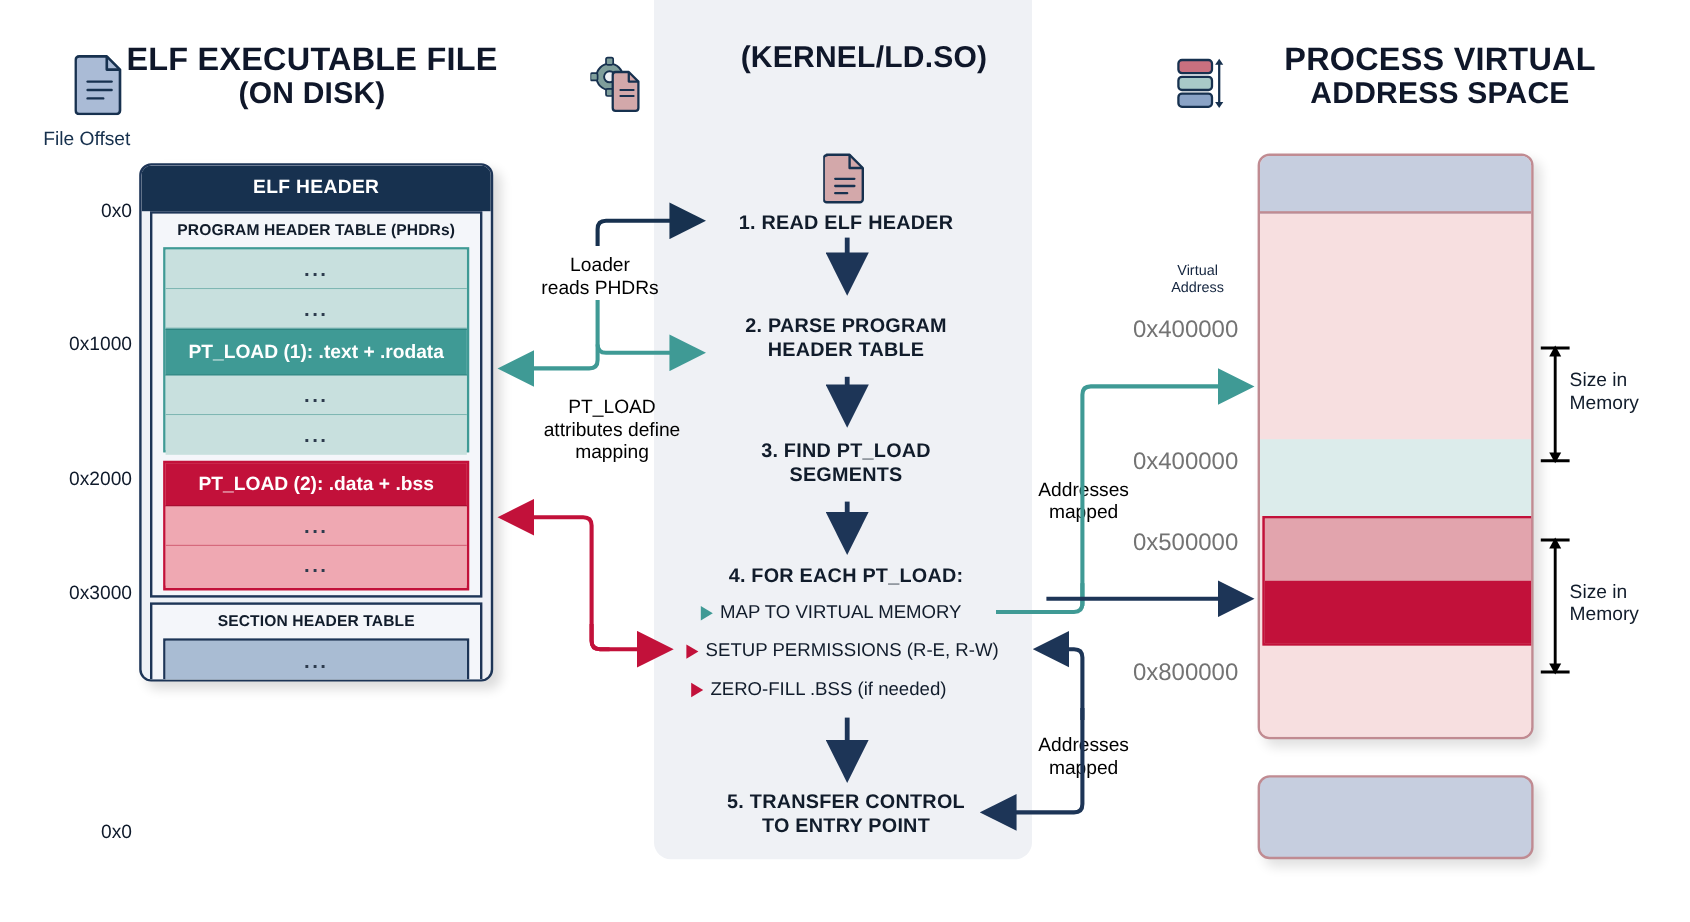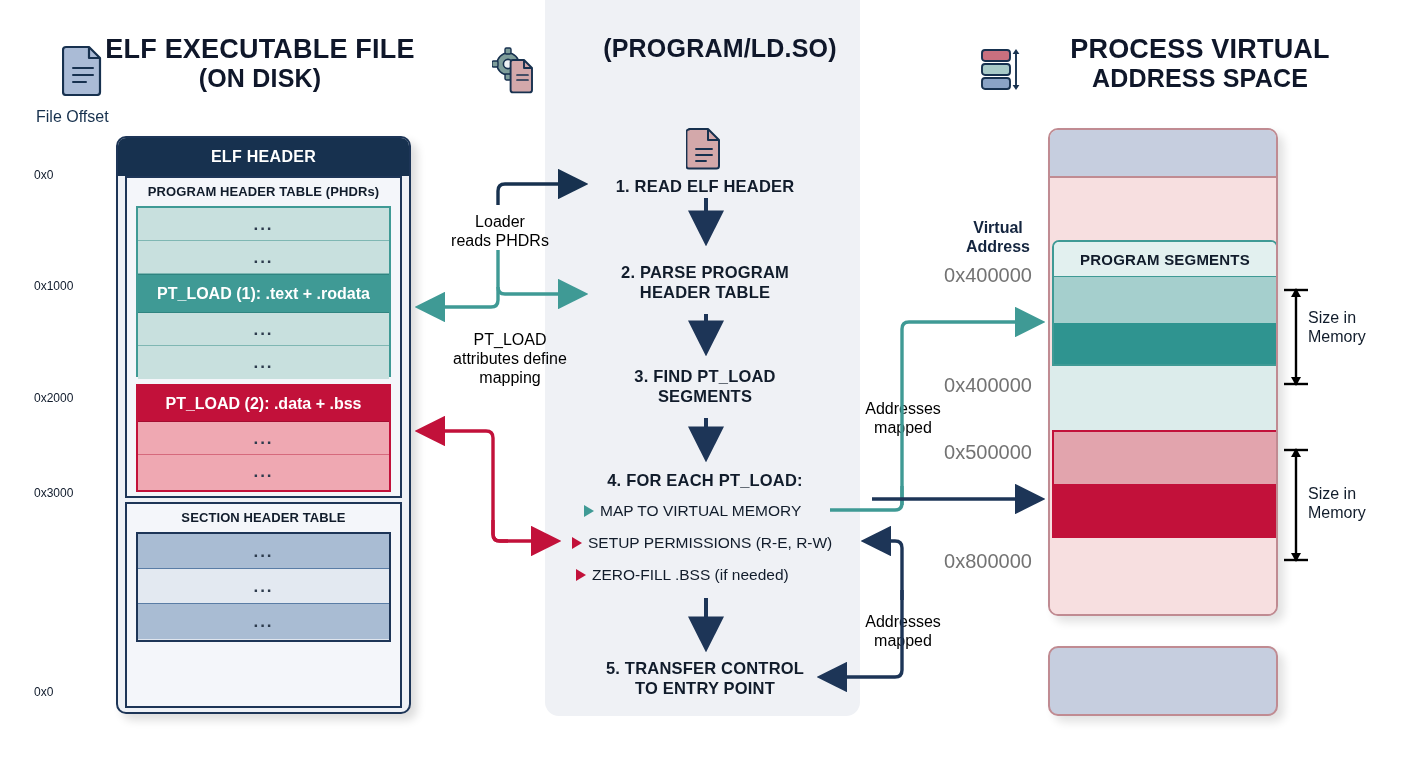--- a/index.html
+++ b/index.html
@@ -25,21 +25,21 @@
   #title-elf{left:60px;top:34px;width:400px;font-size:27px;}
   #title-loader{left:540px;top:34px;width:360px;font-size:27px;}
   #title-vas{left:1020px;top:34px;width:360px;font-size:27px;}
   .col-title .sub{font-size:25px;display:block;}
 
   
   #file-offset-label{left:36px;top:108px;font-size:16px;color:#16304d;}
 
   
   #elf-box{
-    left:116px;top:136px;width:295px;height:578px;
+    left:116px;top:136px;width:295px;height:432px;
     background:#eef1f6;border:2px solid #1d3557;border-radius:10px;
     box-shadow:6px 6px 10px rgba(0,0,0,.14);
     box-sizing:border-box;overflow:hidden;
   }
   #elf-header-bar{
     position:absolute;left:0;top:0;width:100%;height:38px;
     background:#17314f;color:#fff;font-weight:bold;font-size:16px;
     display:flex;align-items:center;justify-content:center;letter-spacing:.3px;
   }
   .inner-panel{
@@ -77,21 +77,21 @@
   }
   #red-group .row:last-child{border-bottom:none;}
 
   
   #blue-group{top:28px;height:110px;border:2px solid #1d3557;background:#dfe5ee;}
   #blue-group .row{height:35px;border-bottom:1px solid #5a7da6;background:#a9bcd3;}
   #blue-group .row.alt{background:#e3e9f1;}
   #blue-group .row:last-child{border-bottom:none;}
 
   
-  .offset{position:absolute;font-size:12px;color:#0f1a2b;text-align:left;width:76px;}
+  .offset{position:absolute;font-size:16px;color:#0f1a2b;text-align:right;width:76px;}
 
   
   .step{
     position:absolute;text-align:center;font-weight:bold;color:#111c2b;
     font-size:16.5px;line-height:1.22;letter-spacing:.2px;
   }
   .bullet-line{
     position:absolute;display:flex;align-items:center;gap:6px;
     font-size:15.5px;color:#111c2b;white-space:nowrap;
   }
@@ -181,21 +181,21 @@
     </g>
     <path d="M21 14 h11 l8 8 v22 a2.4 2.4 0 0 1 -2.4 2.4 h-16.6 a2.4 2.4 0 0 1 -2.4 -2.4 v-27.6 a2.4 2.4 0 0 1 2.4 -2.4 z" fill="#d3a8aa" stroke="#17314f" stroke-width="1.9" stroke-linejoin="round"></path>
     <path d="M32 14 v8 h8" fill="none" stroke="#17314f" stroke-width="1.9" stroke-linejoin="round"></path>
     <g stroke="#17314f" stroke-width="1.7" stroke-linecap="round">
       <line x1="25" y1="29" x2="36" y2="29"></line>
         <line x1="25" y1="34" x2="36" y2="34"></line>
     </g>
   </svg>
 </div>
 <div class="abs col-title" id="title-loader">
-  <span class="sub">(PROGRAM/LD.SO)</span>
+  <span class="sub">(KERNEL/LD.SO)</span>
 </div>
 
 <div class="abs" style="left:980px;top:44px;">
   <svg width="44" height="50" viewBox="0 0 44 50">
     <rect x="2" y="6" width="28" height="11" rx="3" fill="#c9707f" stroke="#17314f" stroke-width="1.9"></rect>
     <rect x="2" y="20" width="28" height="11" rx="3" fill="#a8cac8" stroke="#17314f" stroke-width="1.9"></rect>
     <rect x="2" y="34" width="28" height="11" rx="3" fill="#8aa3c6" stroke="#17314f" stroke-width="1.9"></rect>
     <line x1="36" y1="8" x2="36" y2="43" stroke="#17314f" stroke-width="1.9"></line>
     <path d="M36 5 l-3.4 5 h6.8 z" fill="#17314f"></path>
     <path d="M36 46 l-3.4 -5 h6.8 z" fill="#17314f"></path>
@@ -322,40 +322,35 @@
 </div>
 <div class="caption" style="left:843px;top:399px;width:120px;">
   <div>Addresses</div>
   <div>mapped</div>
 </div>
 <div class="caption" style="left:843px;top:612px;width:120px;">
   <div>Addresses</div>
   <div>mapped</div>
 </div>
 
-<div class="abs" style="left:948px;top:218px;width:100px;text-align:center;font-size:16px;line-height:1.2;font-weight:bold;">
+<div class="abs" style="left:948px;top:218px;width:100px;text-align:center;font-size:12px;line-height:1.2;">
   <div>Virtual</div>
   <div>Address</div>
 </div>
 <div class="vas-addr" style="left:928px;top:264px;">0x400000</div>
 <div class="vas-addr" style="left:928px;top:374px;">0x400000</div>
 <div class="vas-addr" style="left:928px;top:441px;">0x500000</div>
 <div class="vas-addr" style="left:928px;top:550px;">0x800000</div>
 
 <div class="abs" id="vas-box">
   <div class="vas-band" id="vas-top-grey"></div>
   <div class="vas-band" id="vas-pink-1"></div>
   <div class="vas-band" id="vas-light-teal"></div>
   <div class="vas-band" id="vas-pink-2"></div>
 
-  <div id="seg-teal">
-    <div class="seg-title">PROGRAM SEGMENTS</div>
-    <div class="band-light"></div>
-    <div class="band-dark"></div>
-  </div>
 
   <div id="seg-red">
     <div class="band-light"></div>
     <div class="band-dark"></div>
   </div>
 </div>
 <div class="abs" id="vas-bottom-box"></div>
 
 <div class="size-label" style="left:1308px;top:308px;">
   <div>Size in</div>

